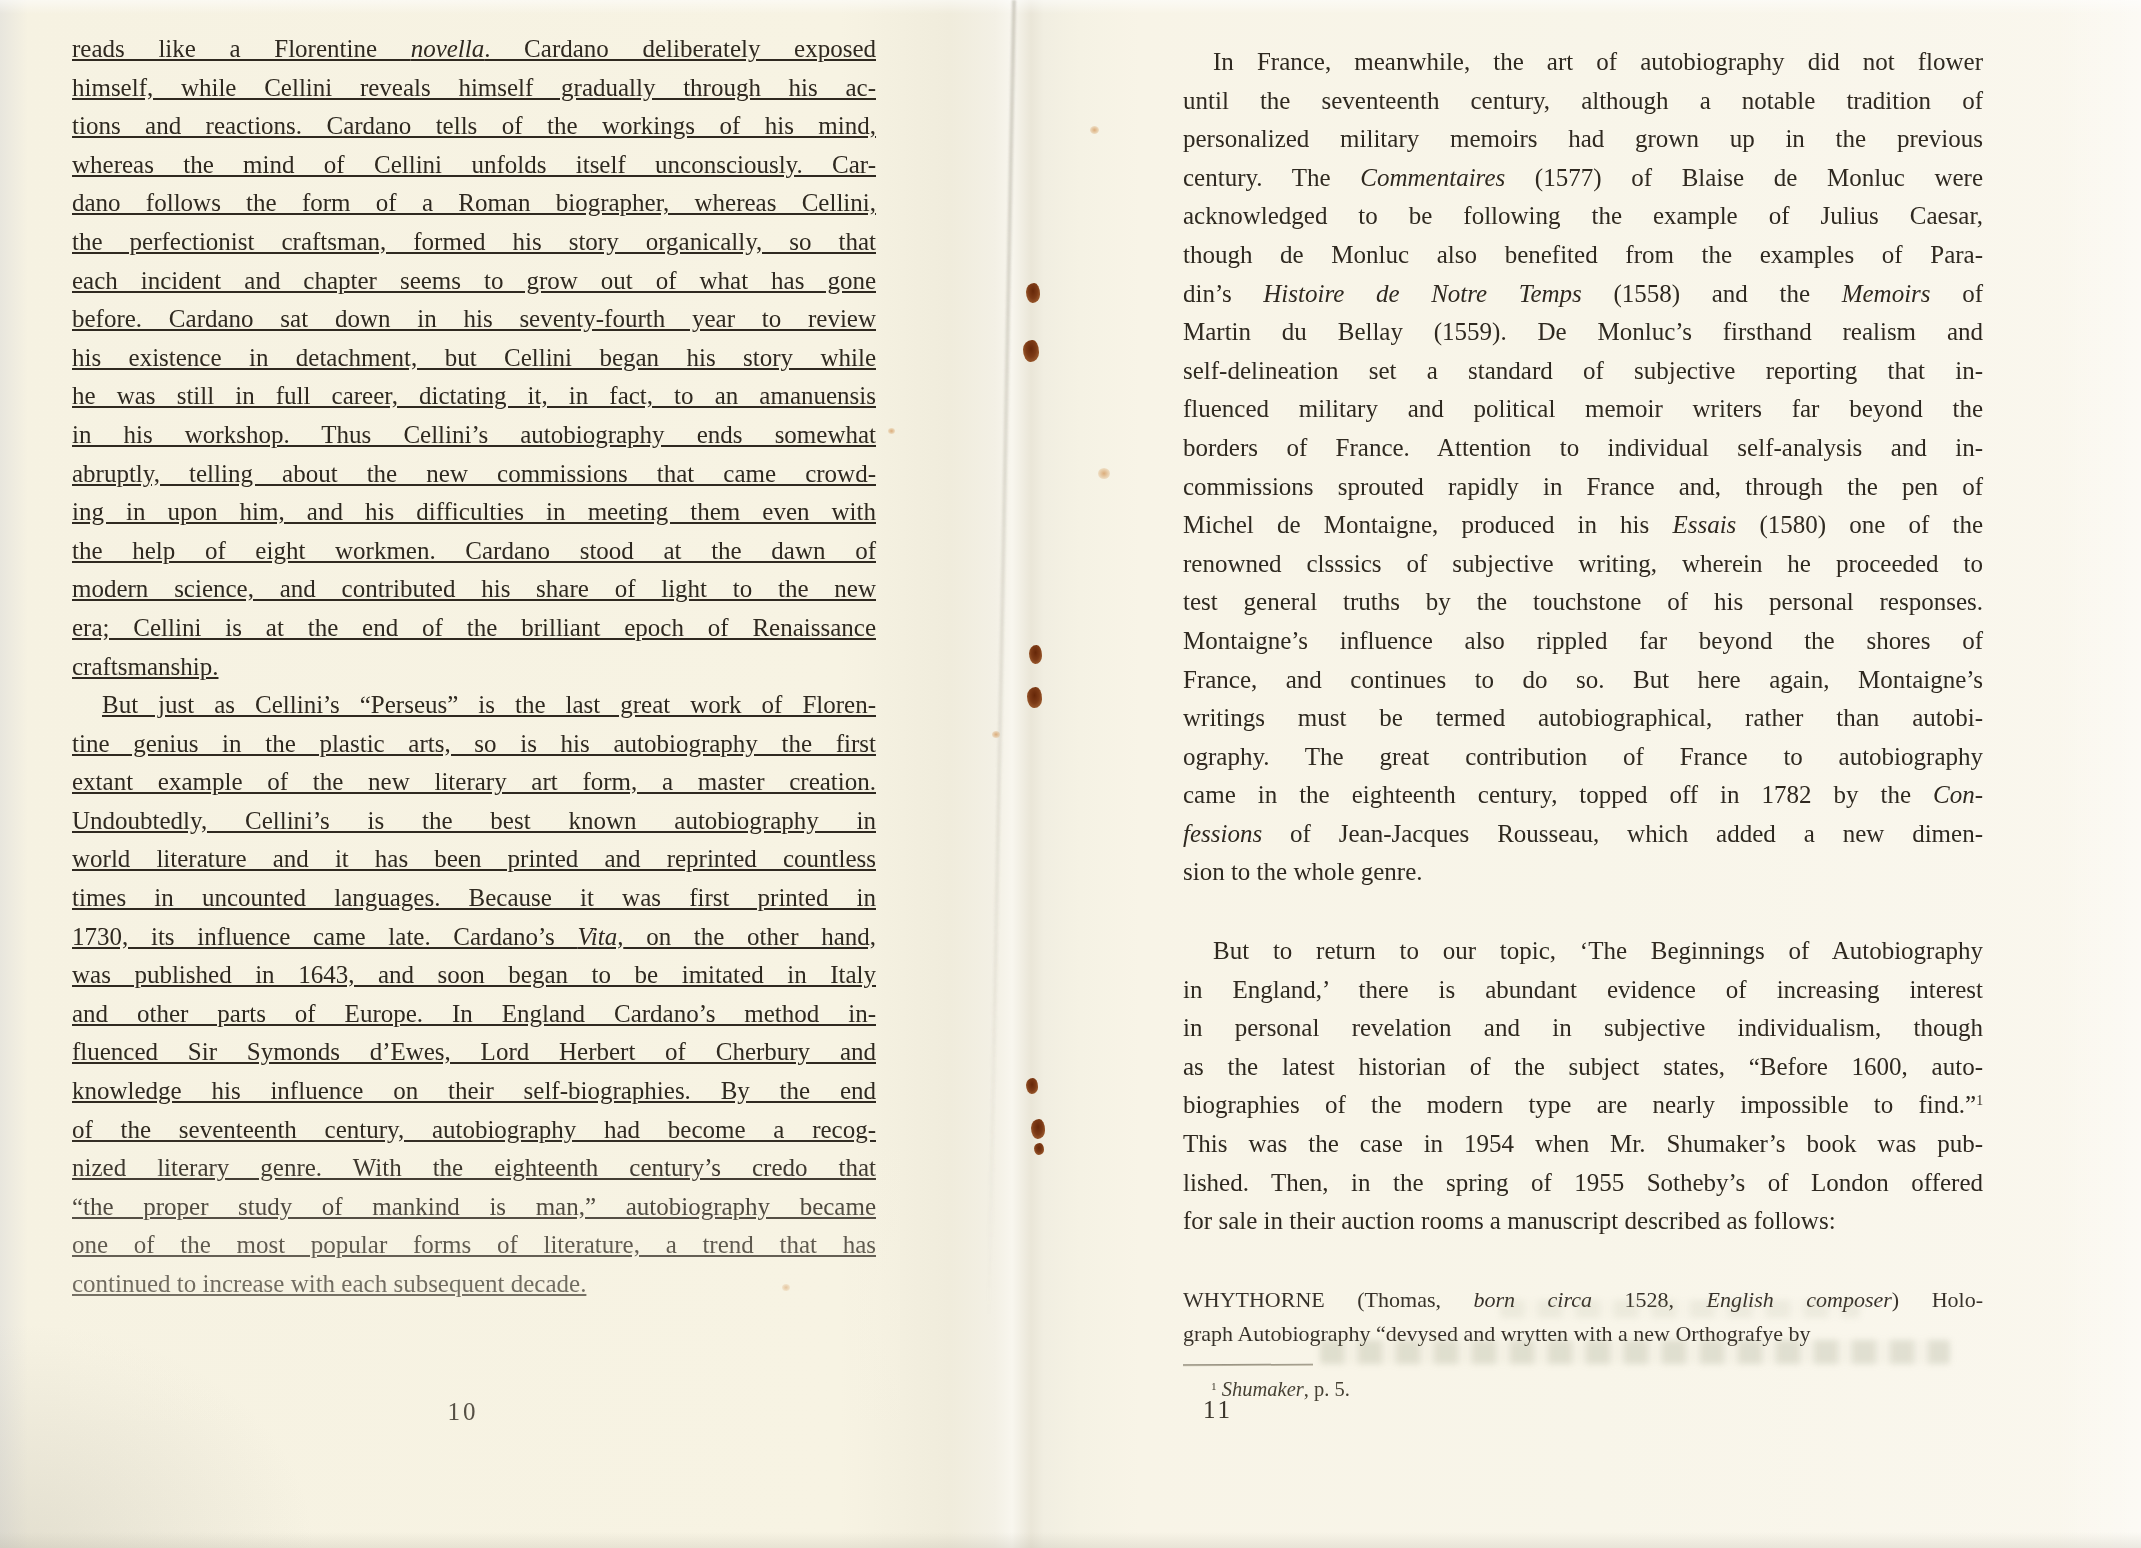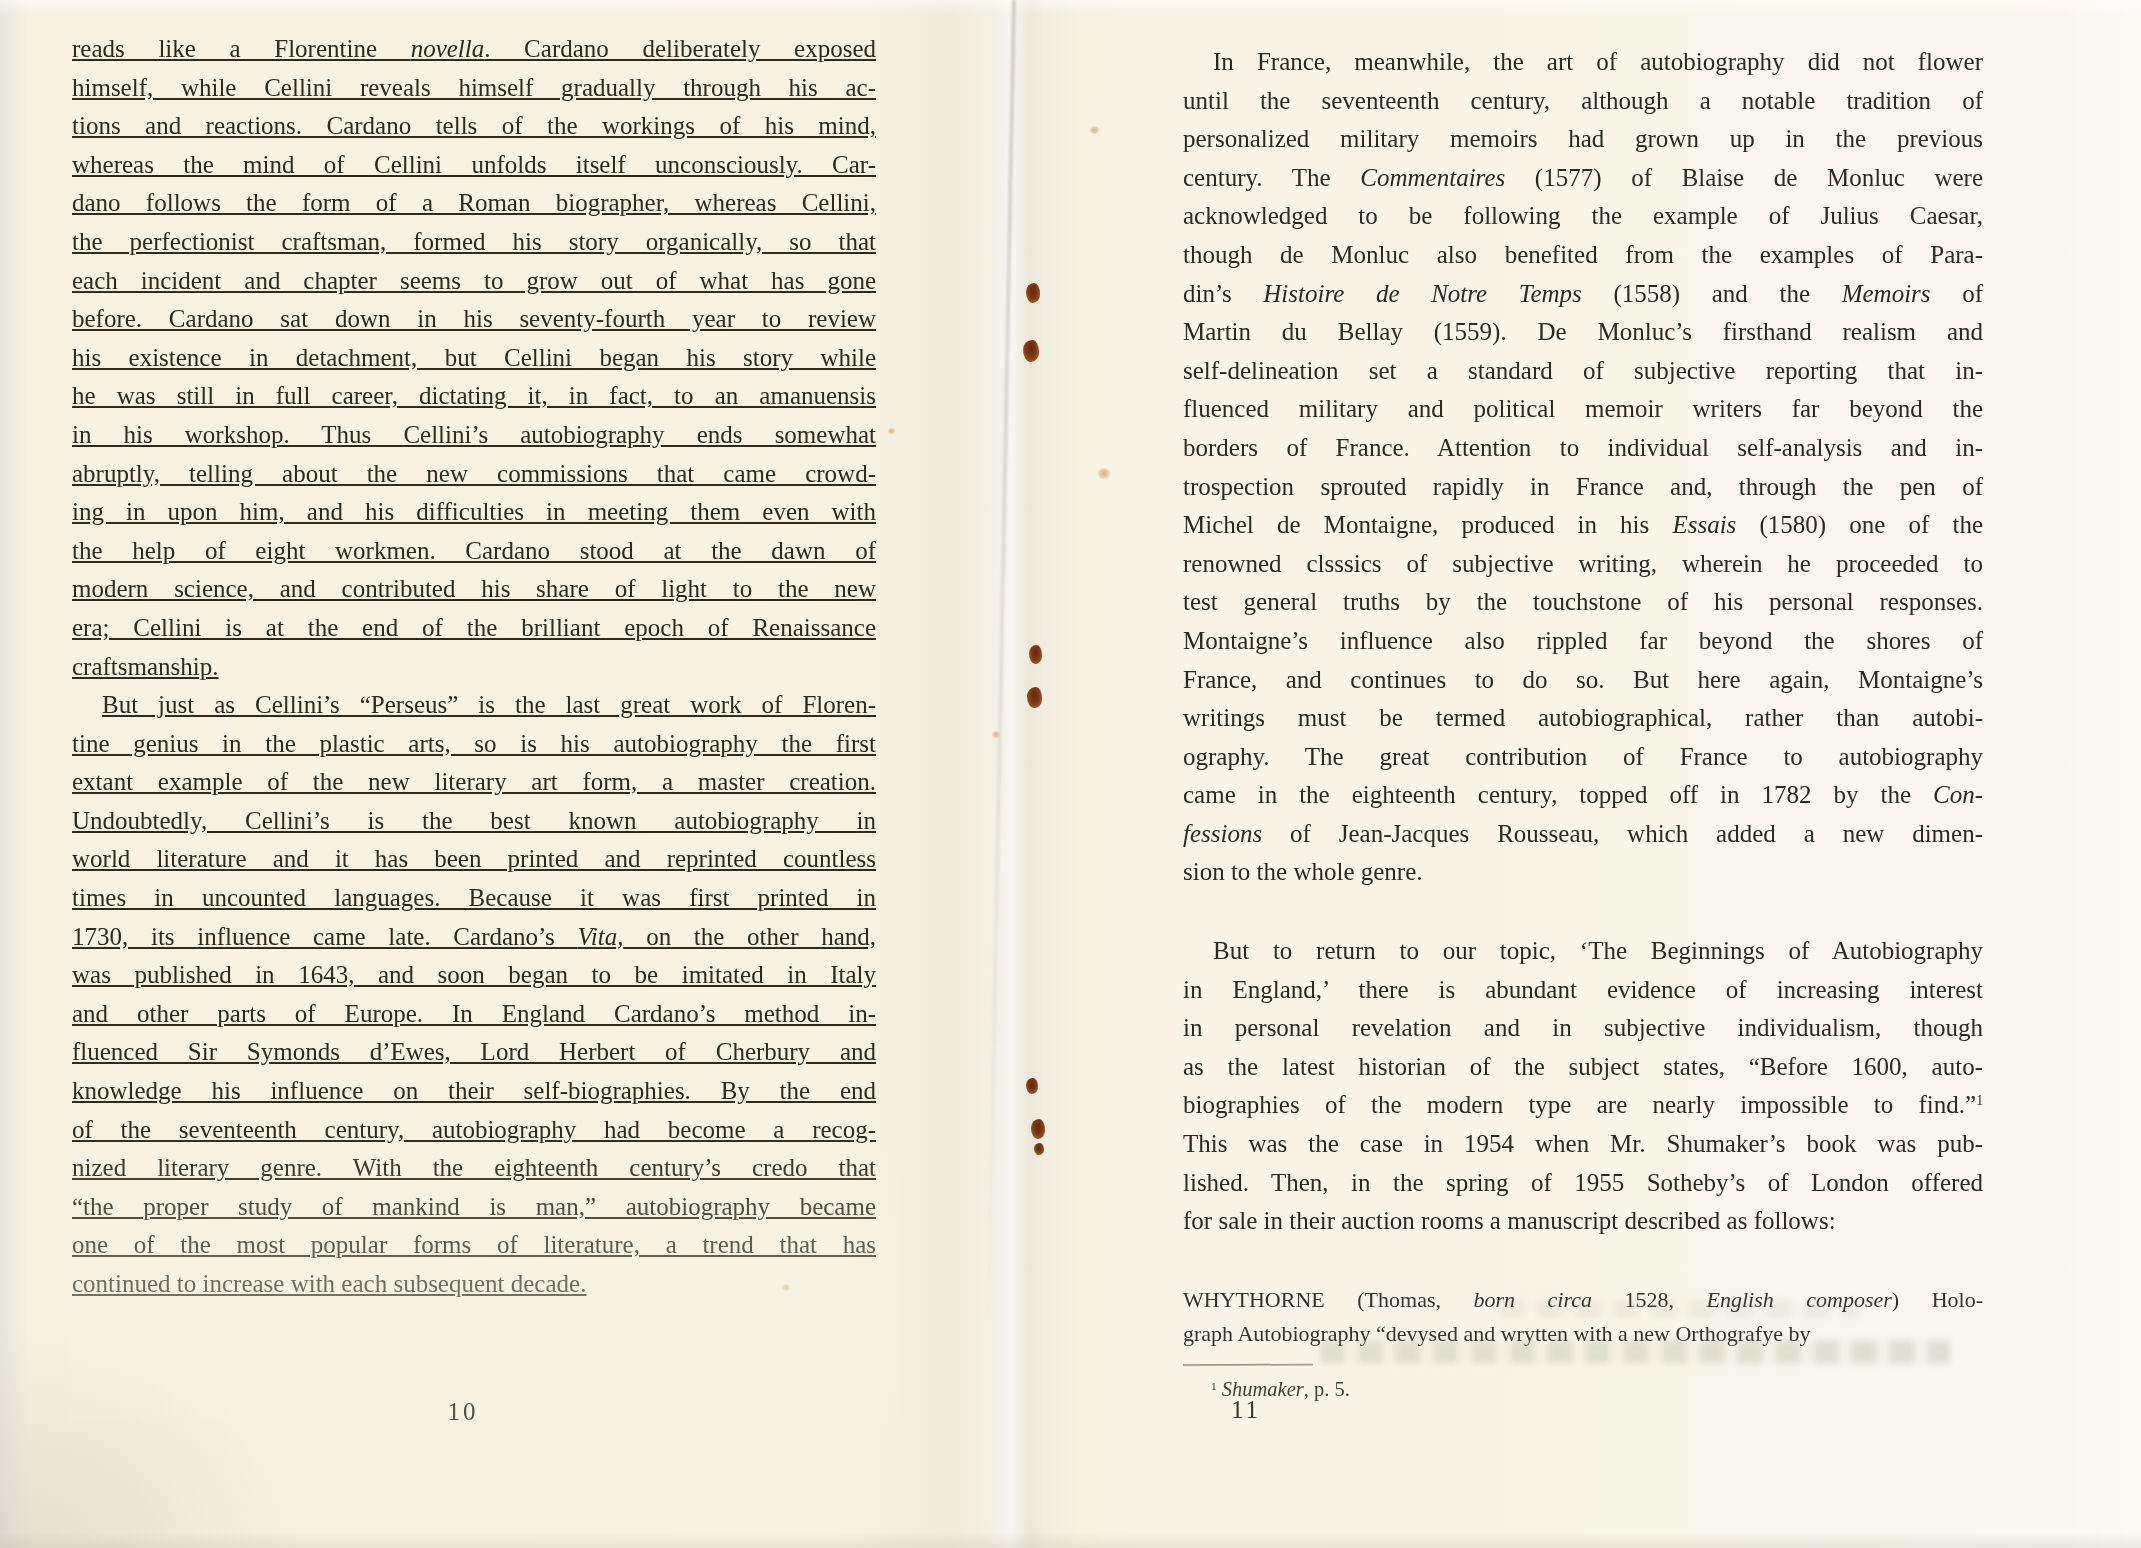--- a/index.html
+++ b/index.html
@@ -57,21 +57,21 @@
   }
   #footnote {
     margin-top: 9px; font-size: 20.5px; line-height: 28px; color: #464134;
     text-align: left; text-align-last: left; text-indent: 28px;
   }
   .pagenum {
     position: absolute; width: 64px; text-align: center;
     font-size: 25px; letter-spacing: 3px; color: #3b352b;
   }
   #left-pagenum  { left: 431px;  top: 1398px; }
-  #right-pagenum { left: 1214px; top: 1396px; }
+  #right-pagenum { left: 1186px; top: 1396px; }
 
   
   .spot { position: absolute; pointer-events: none; }
   .spot.dark {
     background: radial-gradient(ellipse at 50% 40%, #662708 0%, #7c3a16 45%, #9a5a2e 75%, rgba(170,110,65,0.25) 100%);
     border-radius: 58% 42% 52% 48% / 45% 55% 42% 58%;
   }
   .spot.tan {
     background: radial-gradient(ellipse at 50% 50%, rgba(214,160,104,0.85) 0%, rgba(222,180,130,0.45) 60%, rgba(222,180,130,0) 100%);
     border-radius: 50%;
@@ -159,21 +159,21 @@
         <div class="line">until the seventeenth century, although a notable tradition of</div>
         <div class="line">personalized military memoirs had grown up in the previous</div>
         <div class="line">century. The <i>Commentaires</i> (1577) of Blaise de Monluc were</div>
         <div class="line">acknowledged to be following the example of Julius Caesar,</div>
         <div class="line">though de Monluc also benefited from the examples of Para-</div>
         <div class="line">din’s <i>Histoire de Notre Temps</i> (1558) and the <i>Memoirs</i> of</div>
         <div class="line">Martin du Bellay (1559). De Monluc’s firsthand realism and</div>
         <div class="line">self-delineation set a standard of subjective reporting that in-</div>
         <div class="line">fluenced military and political memoir writers far beyond the</div>
         <div class="line">borders of France. Attention to individual self-analysis and in-</div>
-        <div class="line">trospection sprouted rapidly in France and, through the pen of</div>
+        <div class="line">commissions sprouted rapidly in France and, through the pen of</div>
         <div class="line">Michel de Montaigne, produced in his <i>Essais</i> (1580) one of the</div>
         <div class="line">renowned clsssics of subjective writing, wherein he proceeded to</div>
         <div class="line">test general truths by the touchstone of his personal responses.</div>
         <div class="line">Montaigne’s influence also rippled far beyond the shores of</div>
         <div class="line">France, and continues to do so. But here again, Montaigne’s</div>
         <div class="line">writings must be termed autobiographical, rather than autobi-</div>
         <div class="line">ography. The great contribution of France to autobiography</div>
         <div class="line">came in the eighteenth century, topped off in 1782 by the <i>Con-</i></div>
         <div class="line"><i>fessions</i> of Jean-Jacques Rousseau, which added a new dimen-</div>
         <div class="line end">sion to the whole genre.</div>

